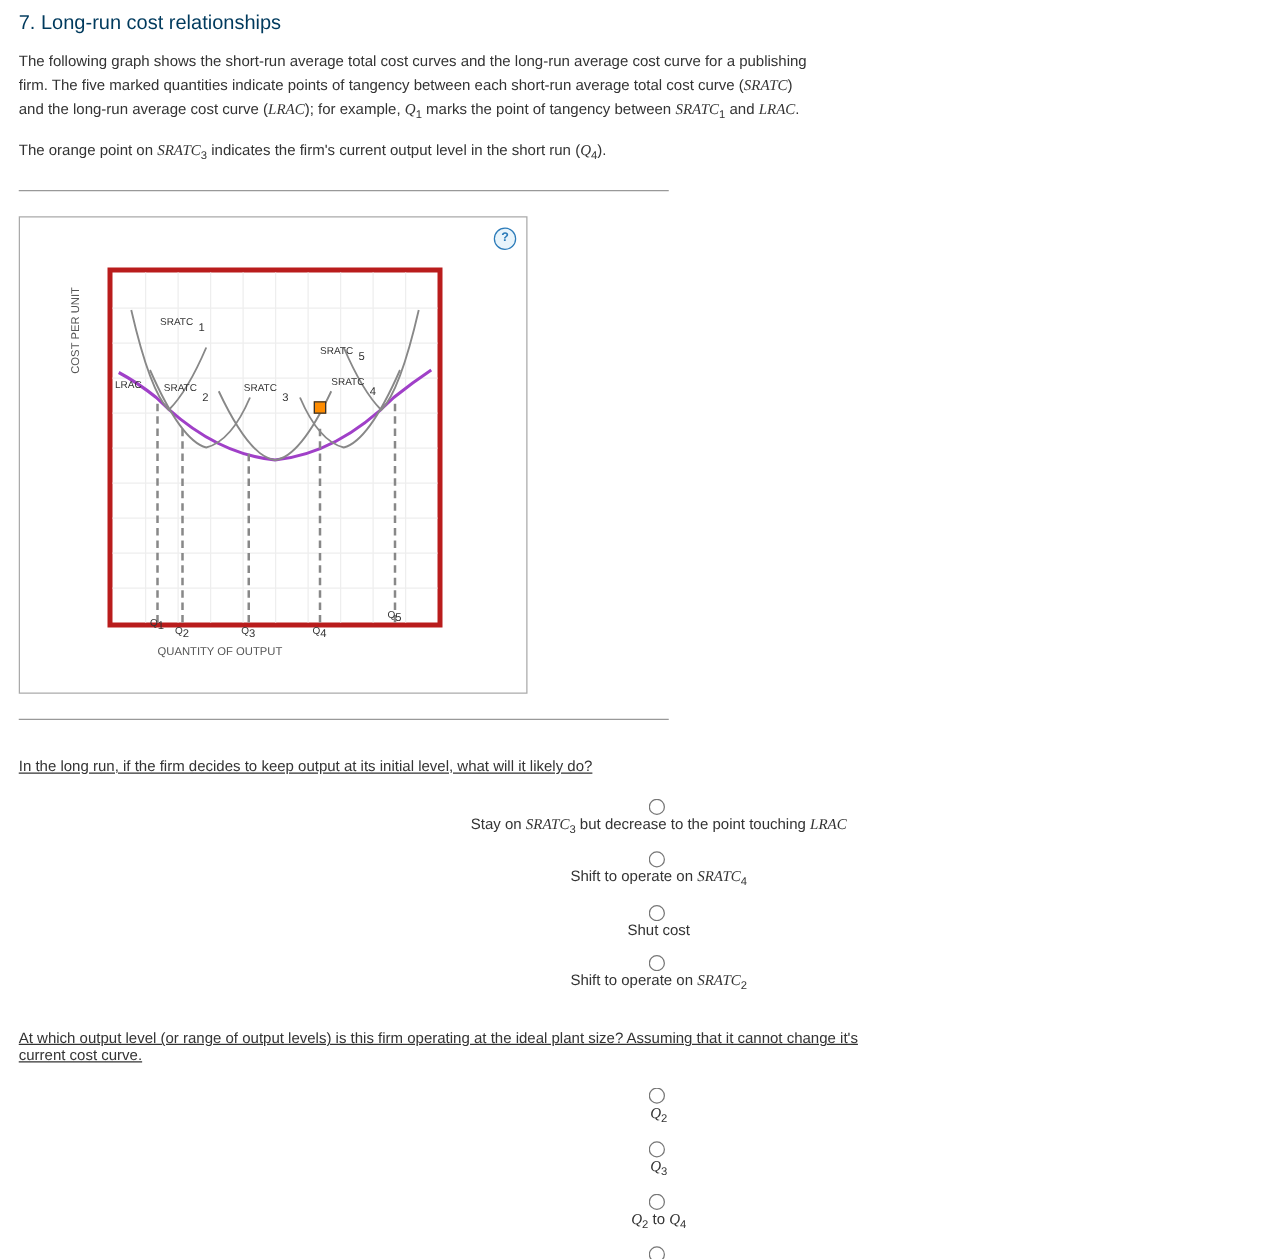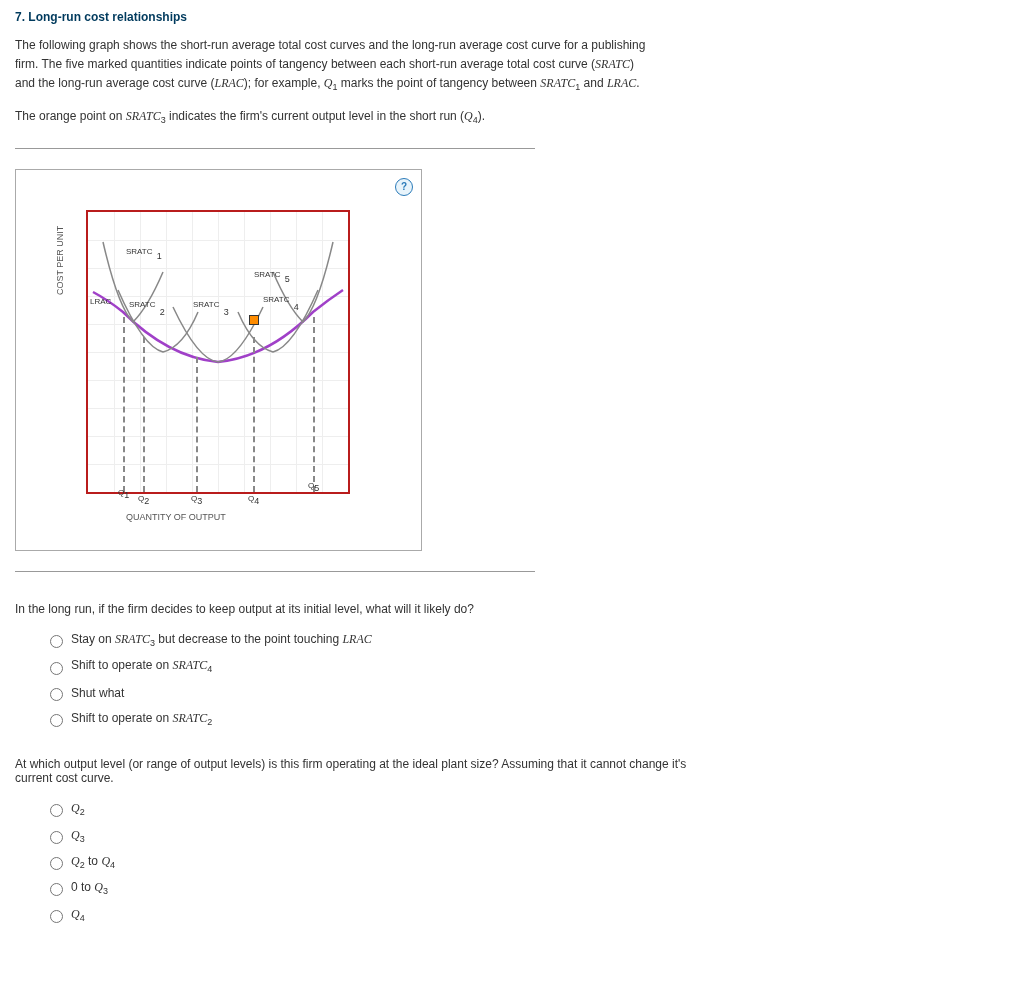--- a/index.html
+++ b/index.html
@@ -6,23 +6,23 @@
     font-family: Verdana, Geneva, sans-serif;
     font-size: 12px;
     color: #333;
     margin: 0;
     padding: 10px 15px;
     background: #fff;
     width: 1024px;
     box-sizing: border-box;
   }
   .title {
-    font-weight: bold;
+    font-weight: normal;
     color: #003a5d;
-    font-size: 12px;
+    font-size: 16px;
     margin-bottom: 12px;
   }
   .paragraph {
     font-size: 12px;
     line-height: 1.6;
     margin-bottom: 12px;
     max-width: 640px;
   }
   hr {
     border: none;
@@ -53,21 +53,21 @@
     line-height: 16px;
     font-weight: bold;
     cursor: pointer;
   }
   .chart-inner {
     position: absolute;
     top: 40px;
     left: 70px;
     width: 260px;
     height: 280px;
-    border: 2px solid #b91c1c;
+    border: 4px solid #b91c1c;
   }
   .y-axis-label {
     position: absolute;
     left: 44px;
     top: 120px;
     font-size: 9px;
     transform: rotate(-90deg);
     transform-origin: left center;
     color: #555;
   }
@@ -112,26 +112,28 @@
   .tick-label {
     position: absolute;
     font-size: 8px;
     color: #333;
   }
   .question-text {
     font-size: 12px;
     margin-top: 30px;
     margin-bottom: 16px;
     max-width: 700px;
+    text-decoration: underline;
   }
   .radio-option {
     display: flex;
     align-items: center;
     margin: 10px 0 10px 30px;
     font-size: 12px;
+    flex-direction: column;
   }
   .radio-option input {
     margin-right: 8px;
   }
   i.var {
     font-family: Georgia, serif;
     font-style: italic;
   }
   sub {
     font-size: 9px;
@@ -223,21 +225,21 @@
 <div class="radio-option">
   <input type="radio" name="q1" style="">
   <span>Stay on <i class="var">SRATC</i><sub>3</sub> but decrease to the point touching <i class="var">LRAC</i></span>
 </div>
 <div class="radio-option">
   <input type="radio" name="q1" style="">
   <span>Shift to operate on <i class="var">SRATC</i><sub>4</sub></span>
 </div>
 <div class="radio-option">
   <input type="radio" name="q1" style="">
-  <span>Shut what</span>
+  <span>Shut cost</span>
 </div>
 <div class="radio-option">
   <input type="radio" name="q1" style="">
   <span>Shift to operate on <i class="var">SRATC</i><sub>2</sub></span>
 </div>
 
 <div class="question-text">At which output level (or range of output levels) is this firm operating at the ideal plant size? Assuming that it cannot change it's current cost curve.</div>
 
 <div class="radio-option">
   <input type="radio" name="q2" style="">

